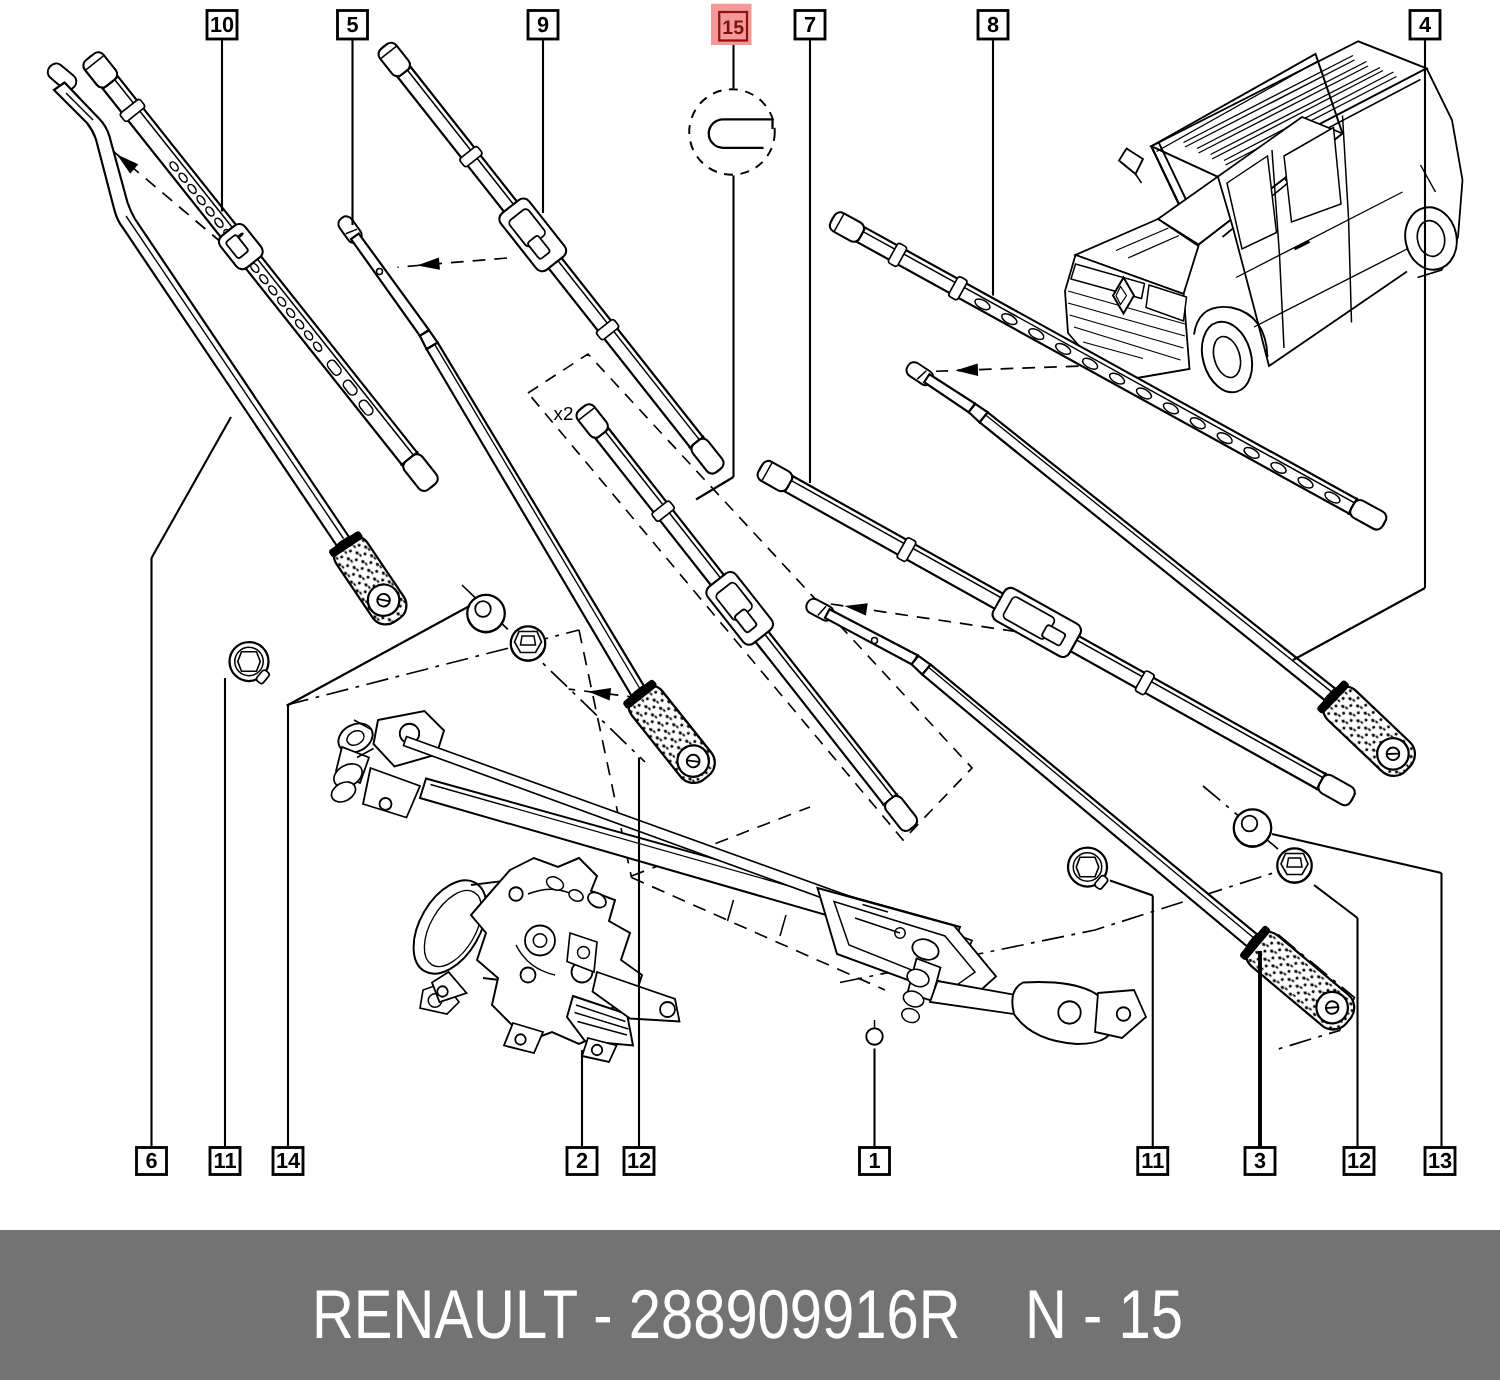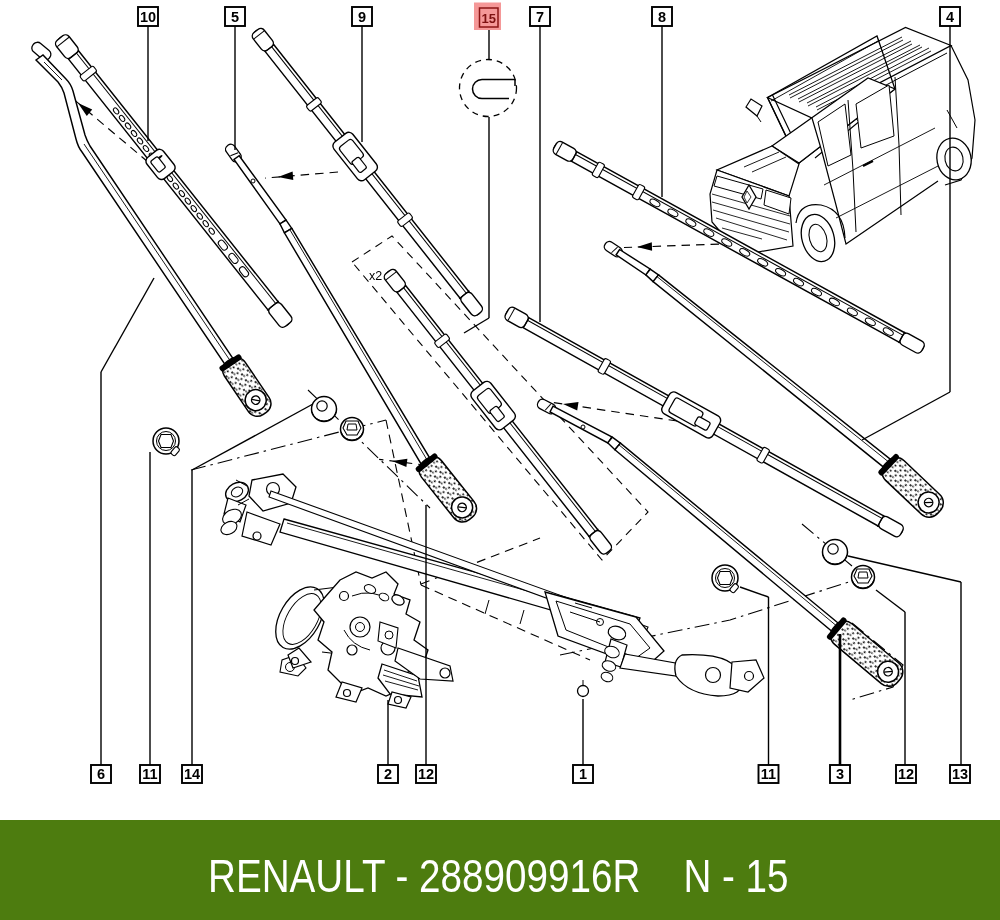--- a/index.html
+++ b/index.html
@@ -1,15 +1,15 @@
 <!DOCTYPE html>
 <html><head><meta charset="utf-8"><style>
 html,body{margin:0;padding:0;background:#fff;width:1000px;height:920px;overflow:hidden}
 *{font-family:"Liberation Sans",sans-serif}
-#footer{position:absolute;left:0;top:820px;width:1000px;height:100px;background:#4d7c0f;}
+#footer{position:absolute;left:0;top:820px;width:1000px;height:100px;background:#737373;}
 #ft{position:absolute;left:208px;top:29px;color:#fff;font-size:46px;transform:scaleX(0.84);transform-origin:0 0;white-space:pre}
 </style></head><body>
 <svg width="1000" height="920" viewBox="0 0 1000 920">
 <defs>
 <pattern id="spk" width="7" height="7" patternUnits="userSpaceOnUse">
 <rect width="7" height="7" fill="#fff"></rect>
 <circle cx="2" cy="2" r="1.1" fill="#000"></circle>
 <circle cx="5.5" cy="5" r="1.0" fill="#000"></circle>
 <rect x="3.5" y="0.5" width="2" height="1.2" fill="#000"></rect>
 </pattern>

